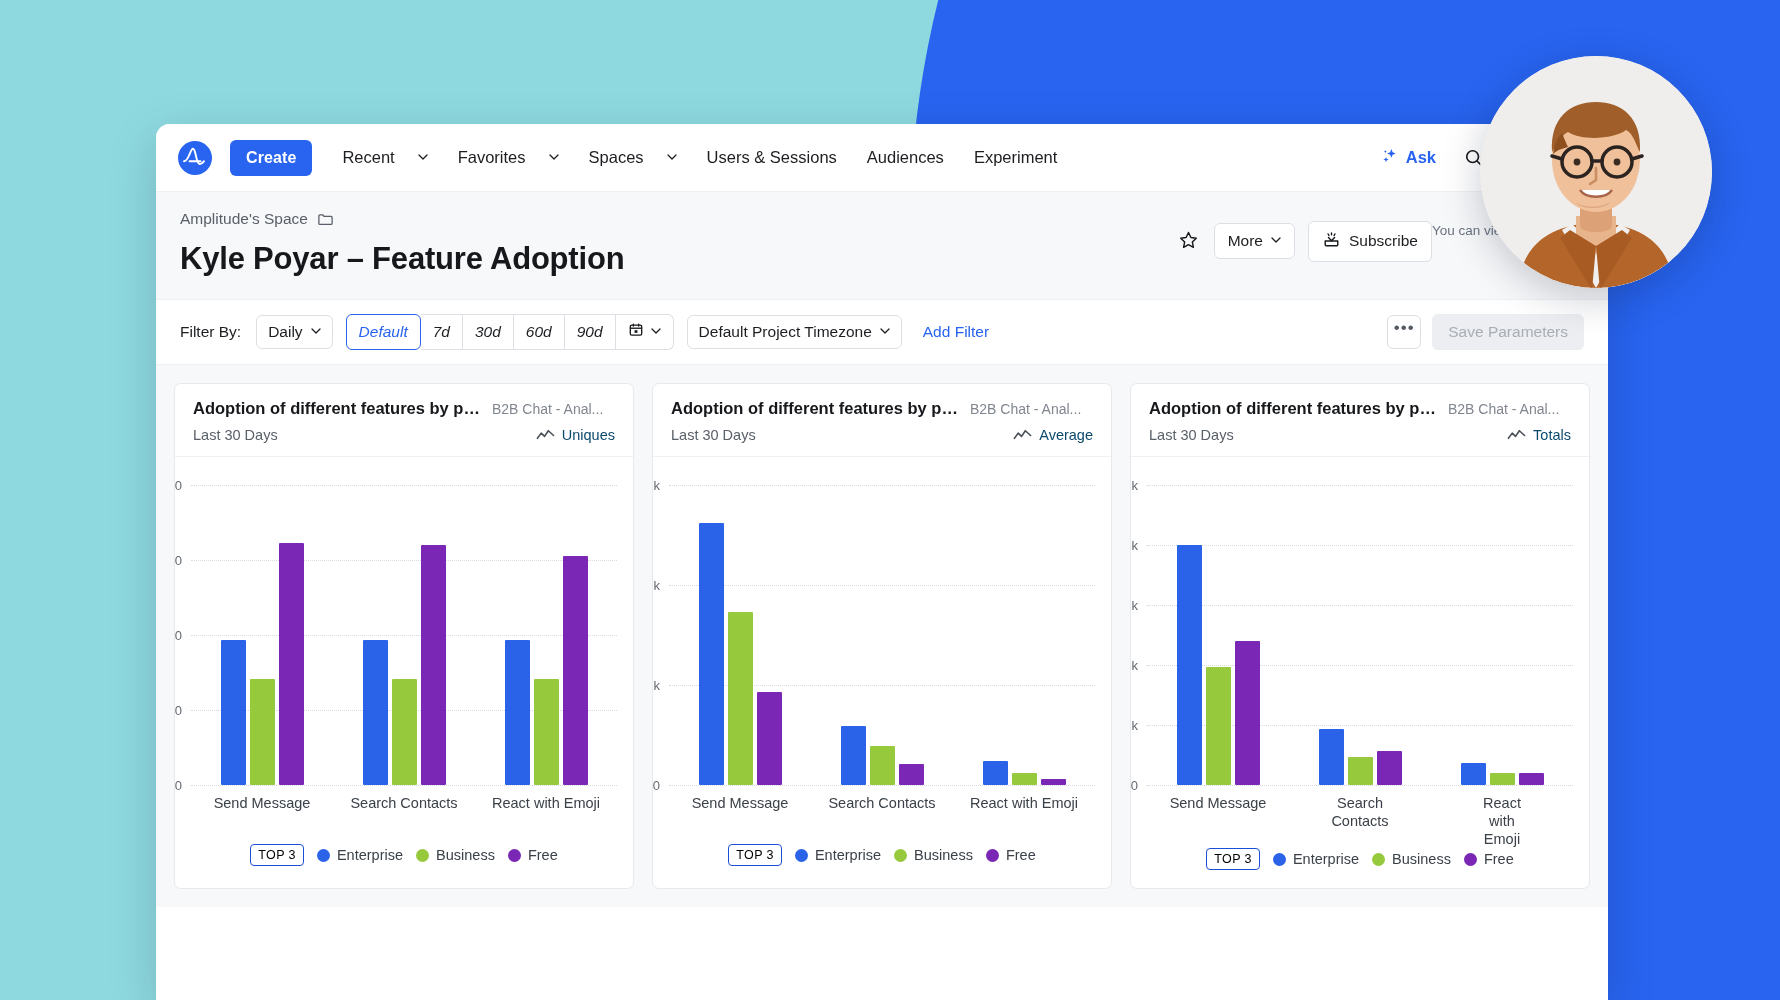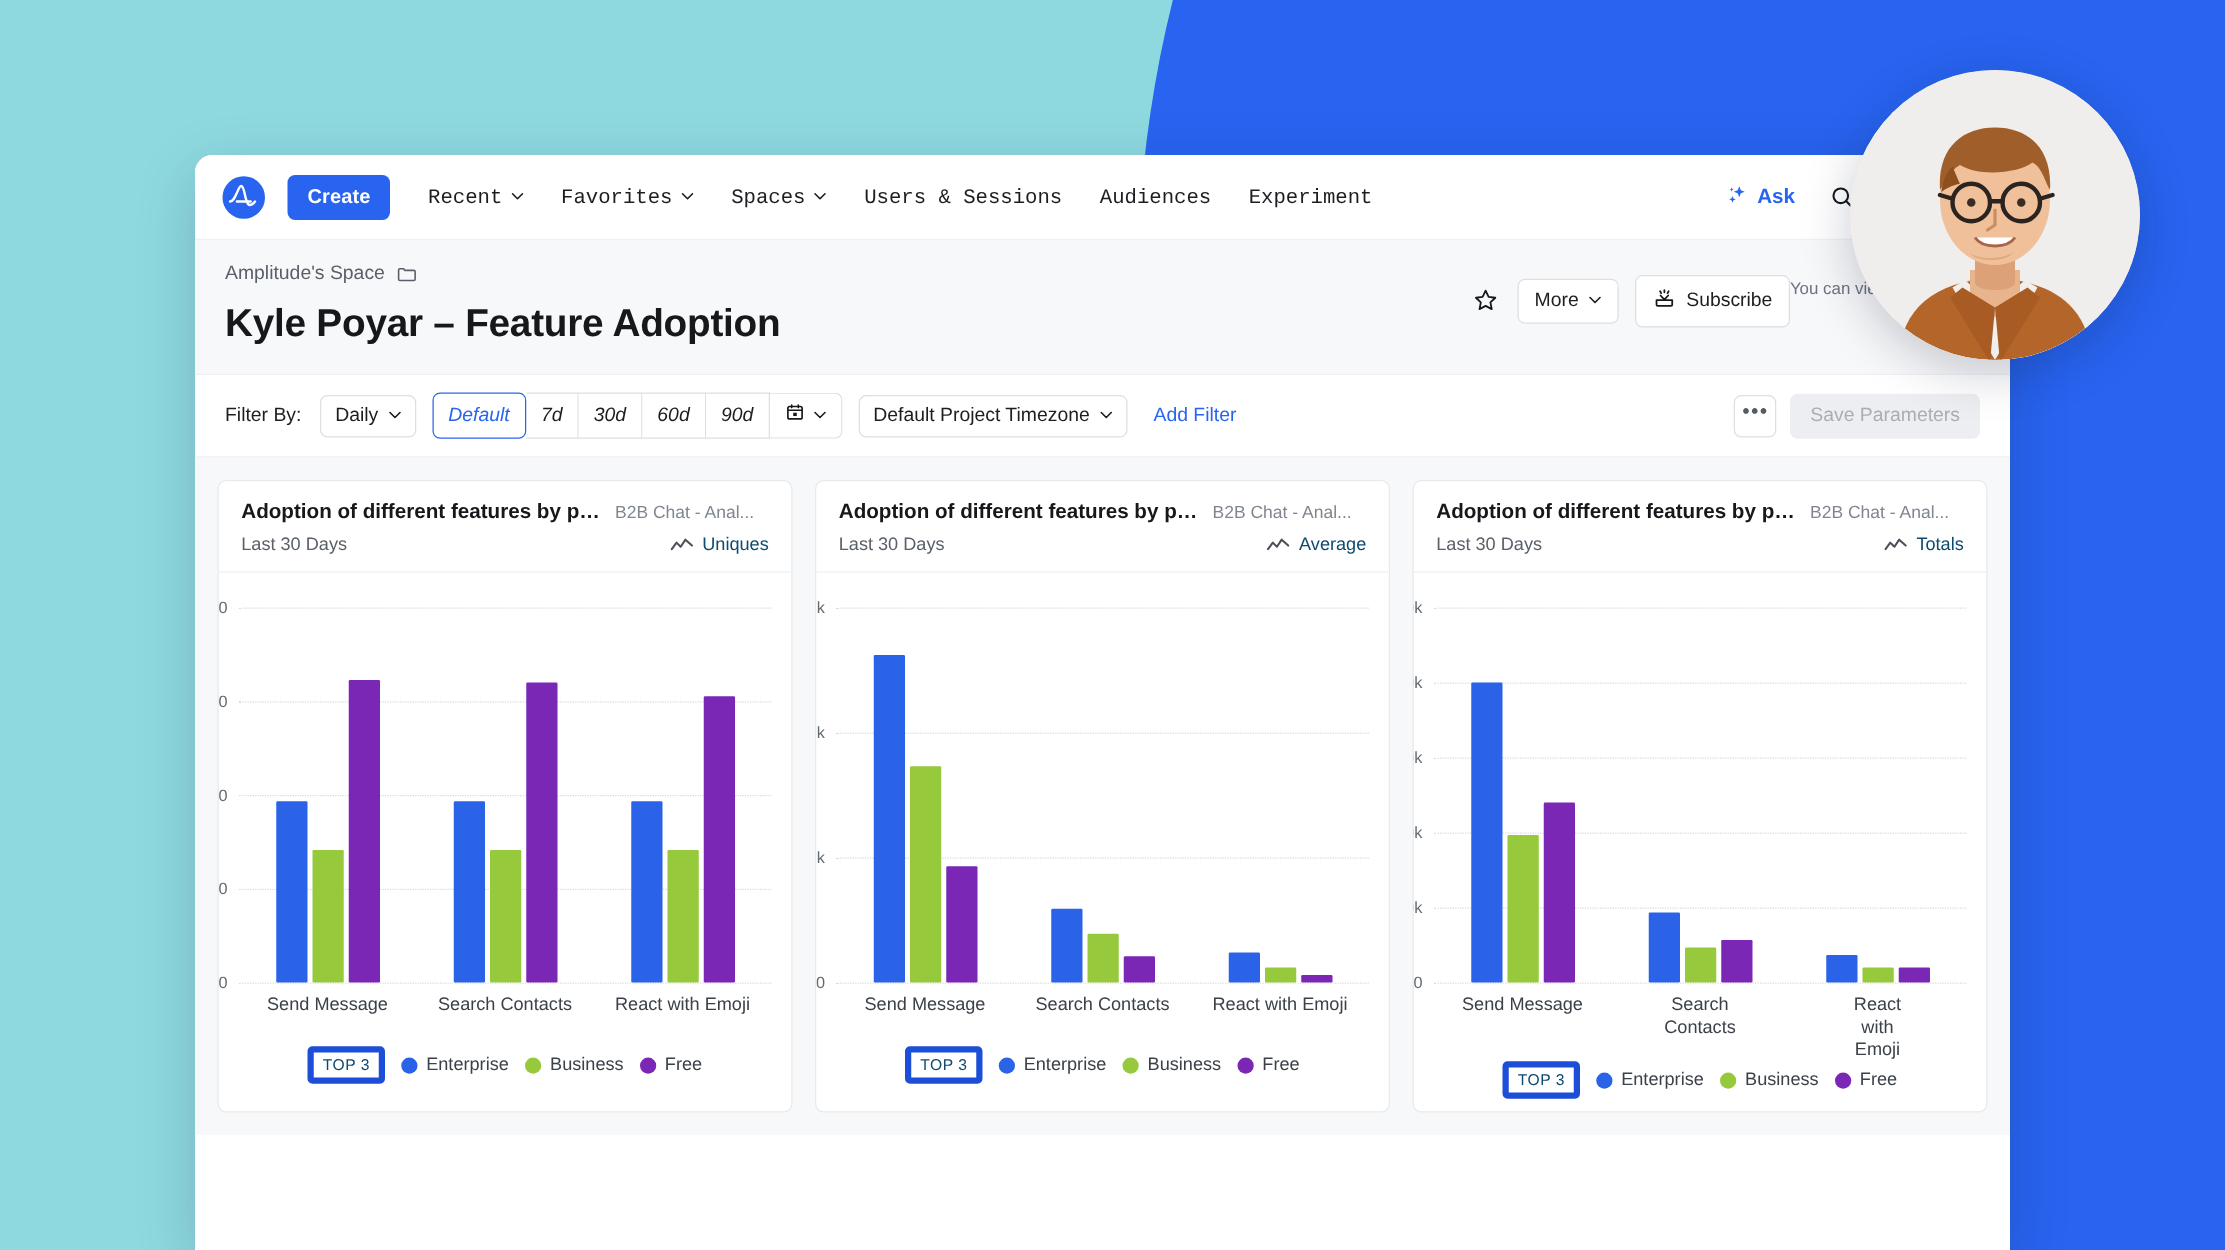--- a/index.html
+++ b/index.html
@@ -51,22 +51,22 @@
 
   .create-btn {
     background: #2864f0; color: #fff;
     font-size: 16px; font-weight: 700;
     border: none; border-radius: 6px;
     padding: 9px 16px; cursor: pointer;
     letter-spacing: .1px;
   }
   .nav-items { display: flex; align-items: center; gap: 30px; margin-left: 30px; }
   .nav-item {
-    display: flex; align-items: center; gap: 7px;
-    font-size: 16.5px; color: #1c1e21; cursor: pointer; white-space: nowrap; font-family: Liberation Mono, monospace;
+    display: flex; align-items: center; gap: 23px;
+    font-size: 16.5px; color: #1c1e21; cursor: pointer; white-space: nowrap;
   }
   .chev { display: inline-block; width: 10px; height: 10px; position: relative; top: -1px; }
   .chev svg { display:block; }
 
   .nav-right { margin-left: auto; display: flex; align-items: center; gap: 26px; }
   .ask-btn { display:flex; align-items:center; gap:7px; color:#2864f0; font-size:16.5px; font-weight:600; cursor:pointer; }
   .icon-btn { width: 24px; height: 24px; cursor: pointer; display:flex; align-items:center; justify-content:center; }
   .icon-btn svg { display:block; }
 
   
@@ -168,22 +168,22 @@
   .xlabels > div {
     flex: 1; text-align: center; font-size: 14.5px; color: #3b4149; line-height: 1.25;
     padding: 0 4px;
   }
   .legend {
     display: flex; align-items: center; gap: 13px;
     padding: 0 18px 22px 18px; margin-top: auto;
     justify-content: center;
   }
   .top3 {
-    border: 5px solid #1d4ed8; border-radius: 4px; padding: 3px 7px;
-    font-size: 12.5px; color: #0c4a6e; letter-spacing: .4px;
+    border: 1px solid #1d4ed8; border-radius: 4px; padding: 3px 7px;
+    font-size: 12.5px; color: #000000; letter-spacing: .4px;
   }
   .lg { display: flex; align-items: center; gap: 7px; font-size: 14.5px; color: #3b4149; }
   .dot { width: 13px; height: 13px; border-radius: 50%; display: block; }
 
   
   #avatar {
     position: absolute; right: 68px; top: 56px;
     width: 232px; height: 232px; border-radius: 50%;
     background: #efeeec;
     box-shadow: 0 10px 40px rgba(10,20,50,.22);

